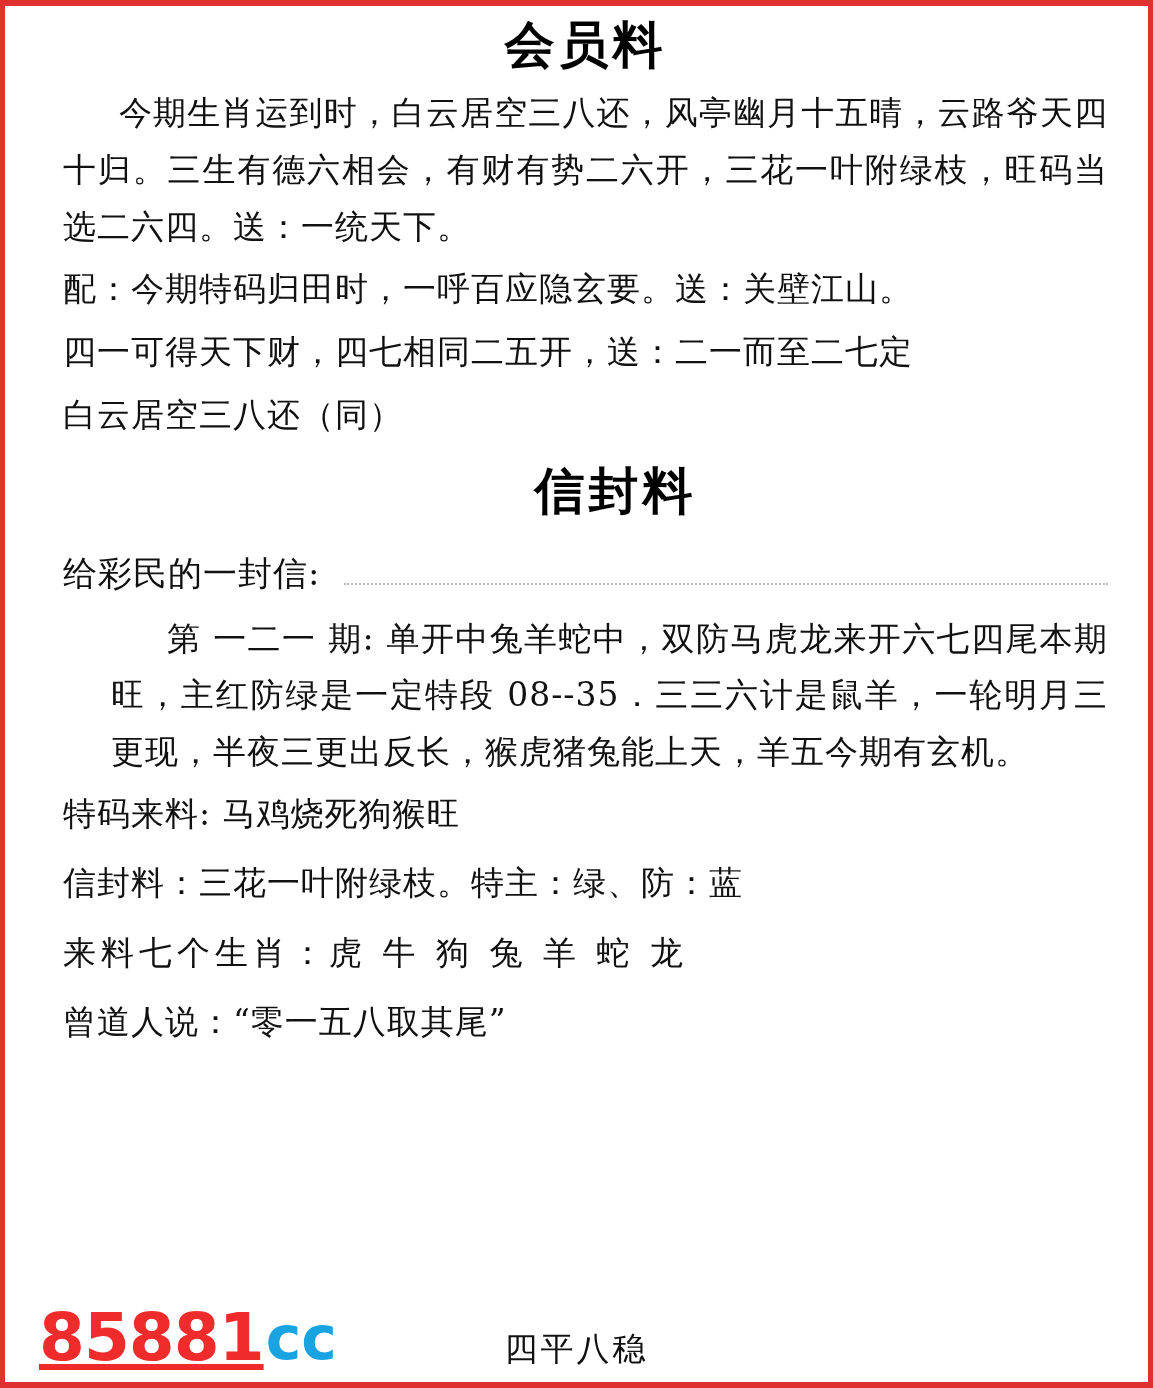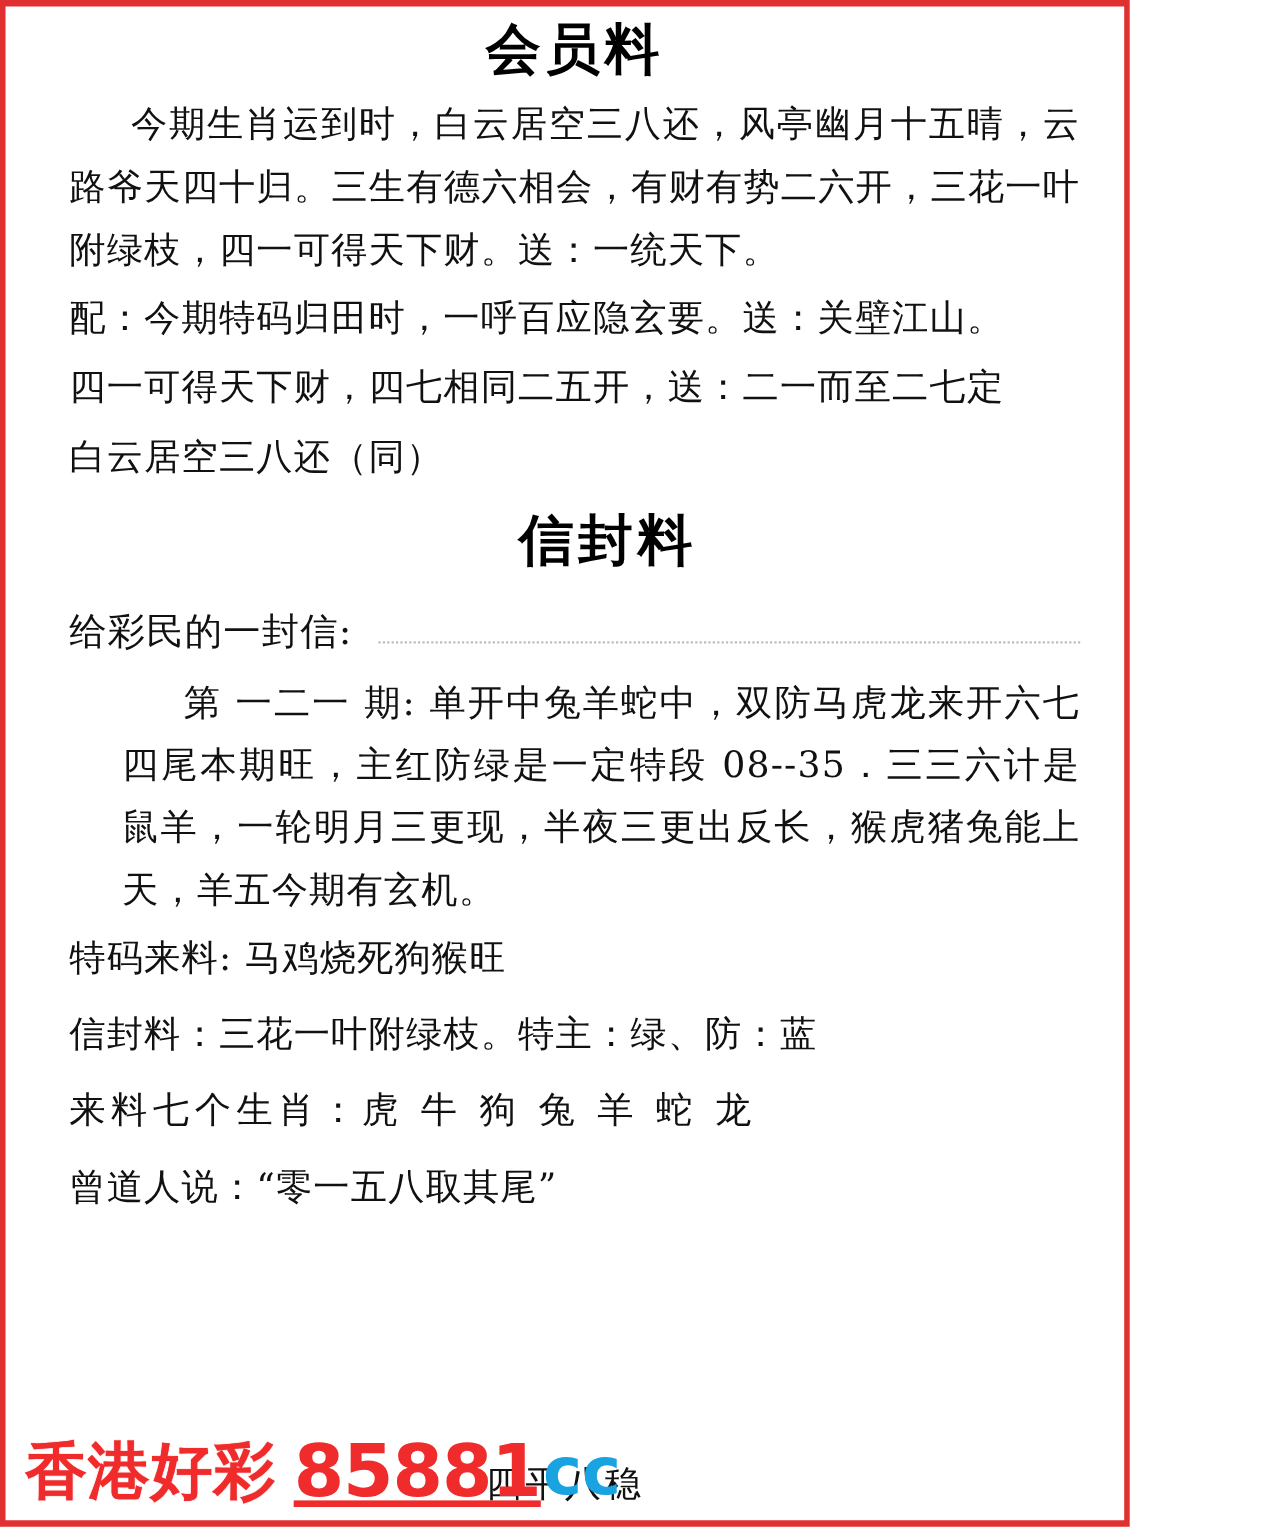--- a/index.html
+++ b/index.html
@@ -10,21 +10,21 @@
   body {
     width: 1153px;
     height: 1388px;
     position: relative;
     font-family: "DejaVu Serif", "Liberation Serif", serif;
     color: #111111;
     overflow: hidden;
   }
   .page {
     position: relative;
-    width: 1027px;
+    width: 1153px;
     height: 1388px;
     box-sizing: border-box;
     border-top: 6px solid #e03030;
     border-bottom: 6px solid #e03030;
     border-left: 5px solid #e03030;
     border-right: 5px solid #e03030;
     background: #fff;
   }
   .inner {
     position: absolute;
@@ -137,21 +137,21 @@
   }
 </style>
 </head>
 <body>
 
 <div class="page">
   <div class="inner">
 
     <div class="title">会员料</div>
 
-    <div class="para indent">今期生肖运到时，白云居空三八还，风亭幽月十五晴，云路爷天四十归。三生有德六相会，有财有势二六开，三花一叶附绿枝，四一可得天下财。送：一统天下。</div>
+    <div class="para indent">今期生肖运到时，白云居空三八还，风亭幽月十五晴，云路爷天四十归。三生有德六相会，有财有势二六开，三花一叶附绿枝，旺码当选二六四。送：一统天下。</div>
 
     <div class="para">配：今期特码归田时，一呼百应隐玄要。送：关壁江山。</div>
 
     <div class="para">四一可得天下财，四七相同二五开，送：二一而至二七定</div>
 
     <div class="para">白云居空三八还（同）</div>
 
     <div class="title-2">信封料</div>
 
     <div class="row-title">
@@ -167,17 +167,16 @@
 
     <div class="line sp">来料七个生肖：虎 牛 狗 兔 羊 蛇 龙</div>
 
     <div class="line">曾道人说：“零一五八取其尾”</div>
 
   </div>
 
   <div class="bottom-line">四平八稳</div>
 
   <div class="watermark">
-    <span class="wm-cn">香港好彩</span>
     <span class="wm-num">85881</span>
     <span class="wm-cc">cc</span>
   </div>
 </div>
 
 </body></html>

